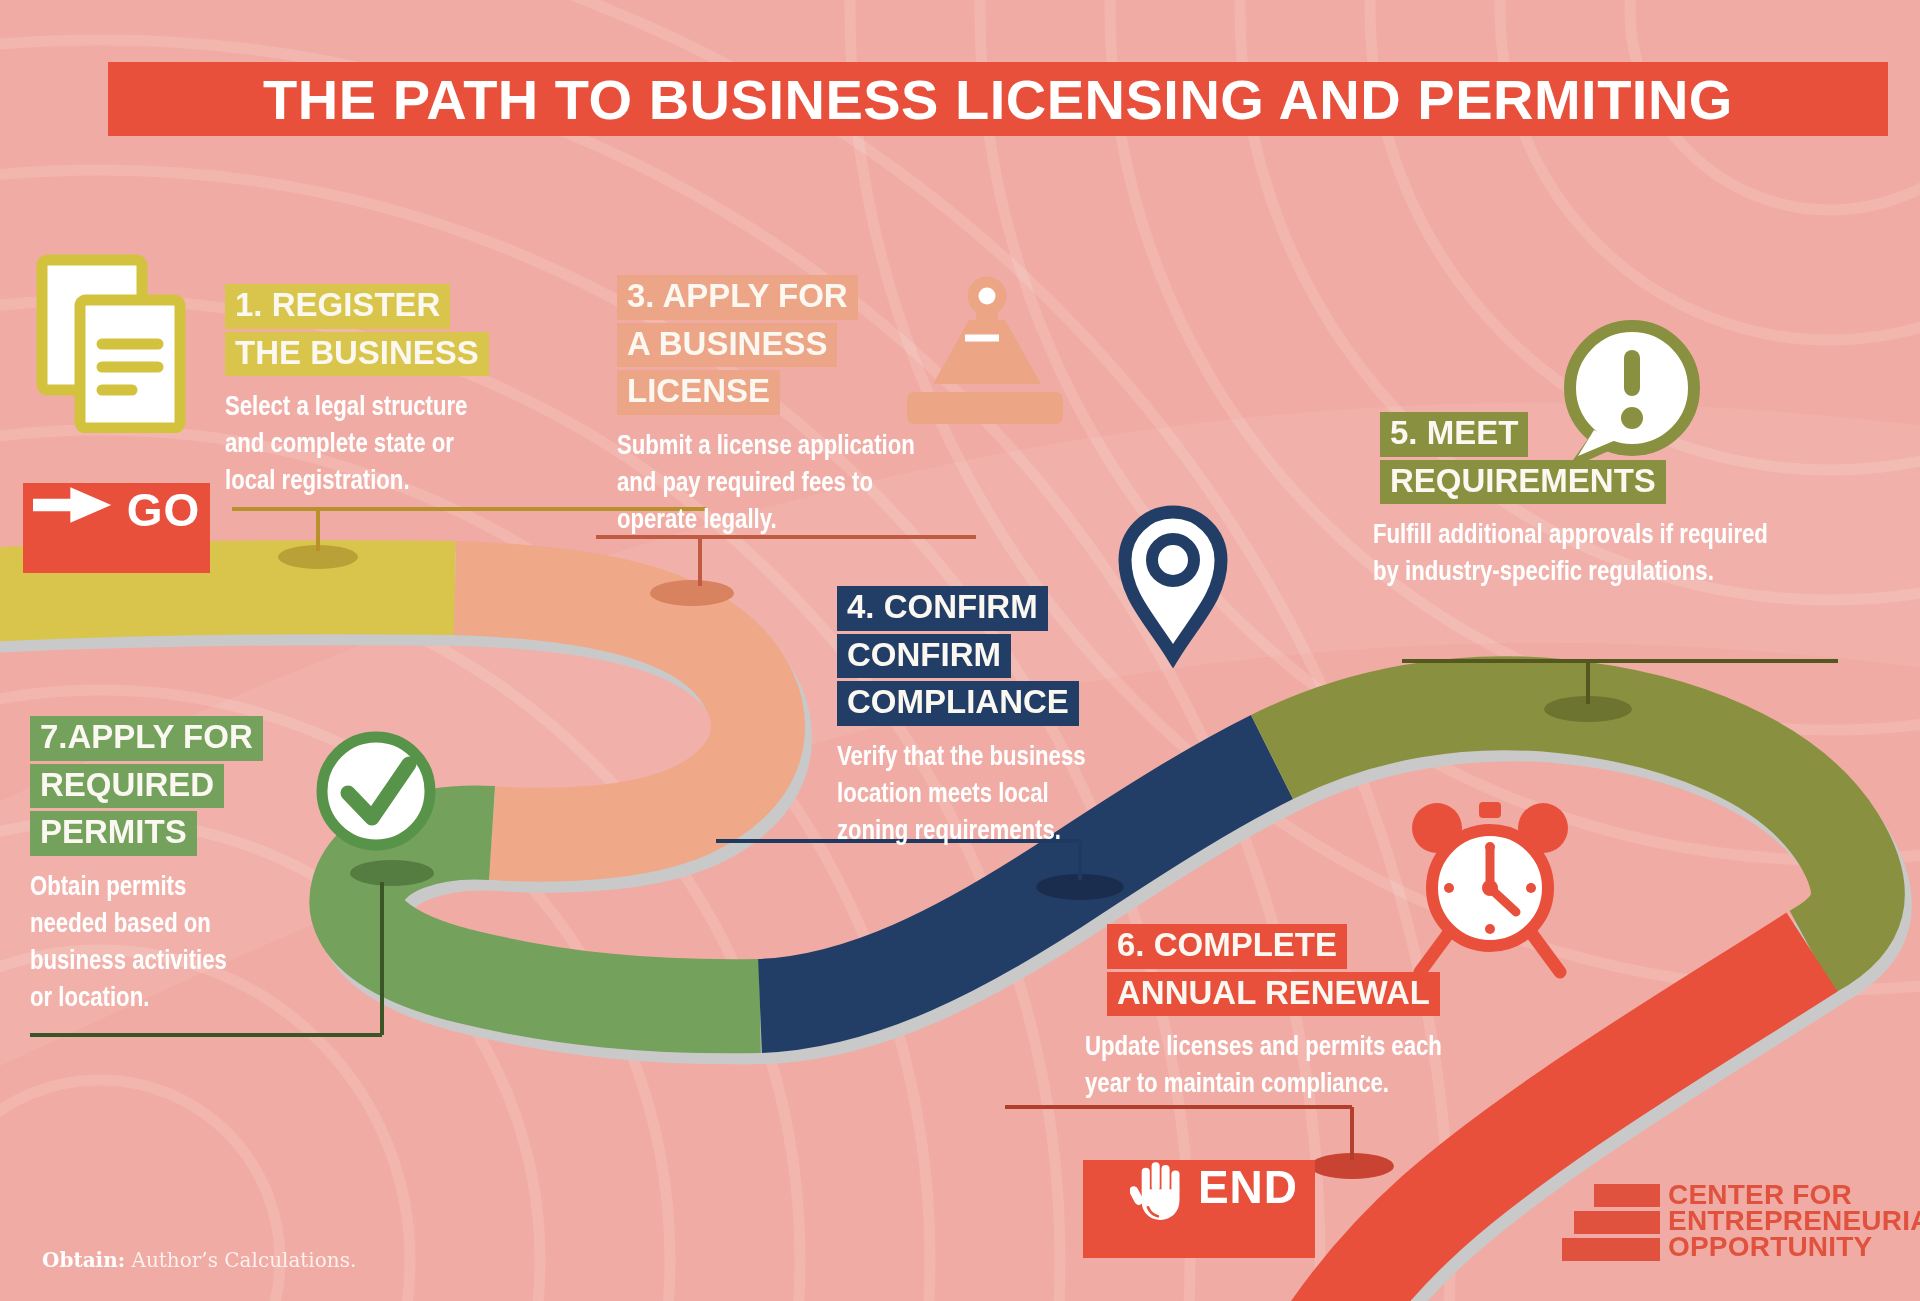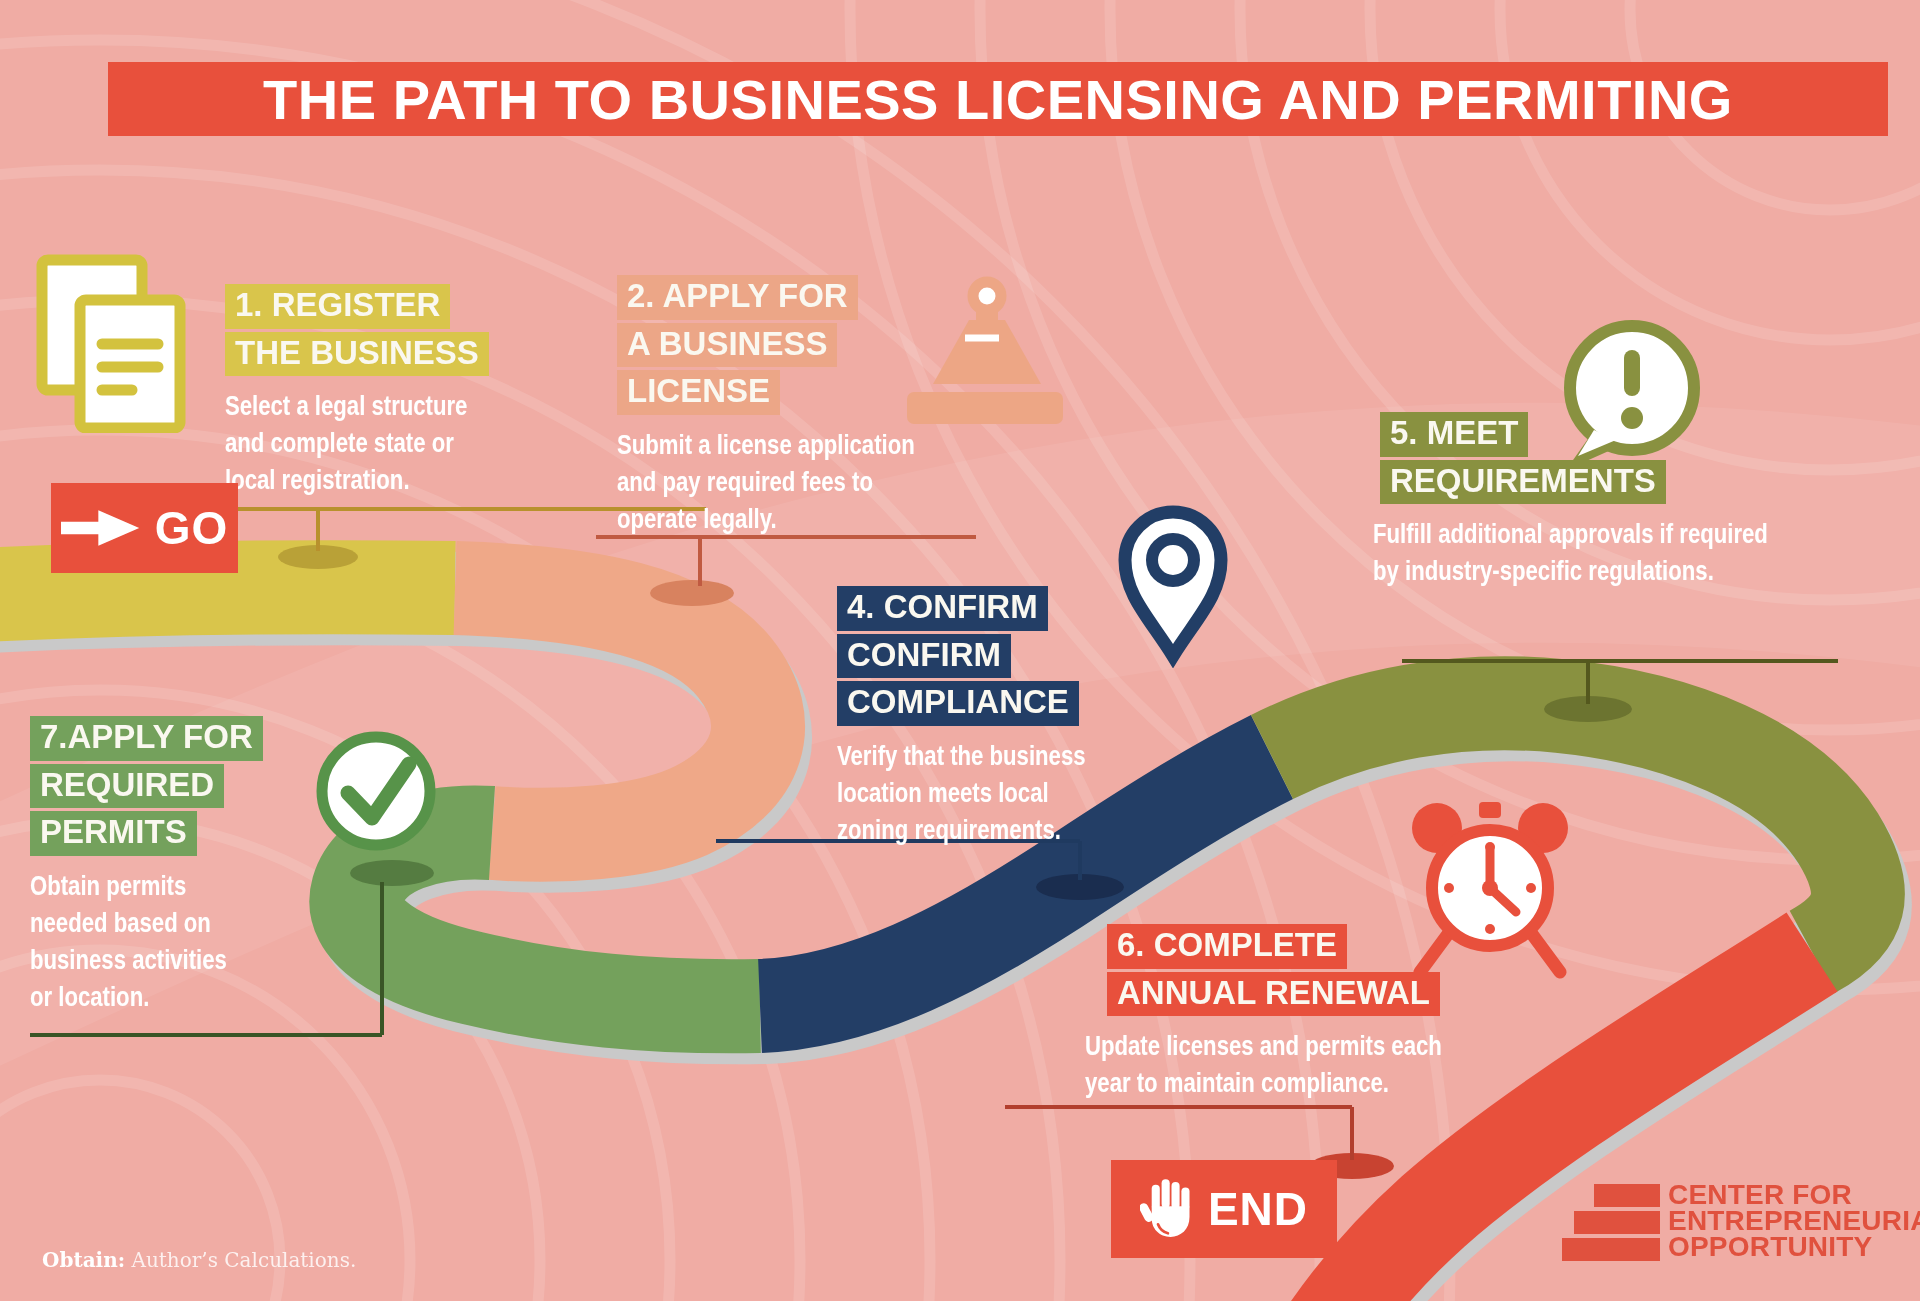--- a/index.html
+++ b/index.html
@@ -17,25 +17,25 @@
             text-shadow:0 0 1px rgba(255,255,255,.25);}
   .s1 .hl-line{background:#d9c54b;}
   .s2 .hl-line{background:#eca687;}
   .s3 .hl-line{background:#74a15c;}
   .s4 .hl-line{background:#233e66;}
   .s5 .hl-line{background:#899140;}
   .s6 .hl-line{background:#e8503c;}
   #title-bar{position:absolute;left:108px;top:62px;width:1780px;height:74px;background:#e8503c;
              z-index:5;display:flex;align-items:center;justify-content:center;}
   #title-bar span{color:#ffffff;font-weight:bold;font-size:56px;letter-spacing:.5px;white-space:nowrap;}
-  .badge{position:absolute;background:#e8503c;z-index:5;display:flex;align-items:center;
-         justify-content:center;gap:14px;margin-left:28px;}
+  .badge{position:absolute;background:#e8503c;z-index:5;display:flex;align-items:flex-start;
+         justify-content:center;gap:14px;}
   .badge span{color:#fff;font-weight:bold;font-size:46px;letter-spacing:1px;}
   #go-badge{left:23px;top:483px;width:187px;height:90px;}
-  #end-badge{left:1083px;top:1160px;width:226px;height:98px;}
+  #end-badge{left:1083px;top:1160px;width:202px;height:98px;padding-left:30px;}
   #logo{position:absolute;left:1560px;top:1180px;z-index:5;}
   #logo .brick{position:absolute;background:#e0513e;height:23px;}
   #logo .txt{position:absolute;left:108px;top:2px;color:#e0513e;font-weight:bold;
              font-size:28px;line-height:26px;letter-spacing:.2px;white-space:nowrap;}
   #source-note{position:absolute;left:42px;top:1248px;z-index:5;
                font-family:"DejaVu Serif","Liberation Serif",serif;font-size:20px;color:rgba(255,255,255,.82);}
   #source-note b{color:#ffffff;}
 </style>
 </head>
 <body>
@@ -172,21 +172,21 @@
   <div class="hl-line">1. REGISTER</div>
   <div class="hl-line">THE BUSINESS</div>
   <div class="desc">
     <div>Select a legal structure</div>
     <div>and complete state or</div>
     <div>local registration.</div>
   </div>
 </div>
 
 <div class="step s2" style="left:617px;top:275px;">
-  <div class="hl-line">2. APPLY FOR</div>
+  <div class="hl-line">3. APPLY FOR</div>
   <div class="hl-line">A BUSINESS</div>
   <div class="hl-line">LICENSE</div>
   <div class="desc">
     <div>Submit a license application</div>
     <div>and pay required fees to</div>
     <div>operate legally.</div>
   </div>
 </div>
 
 <div class="step s3" style="left:30px;top:716px;">

